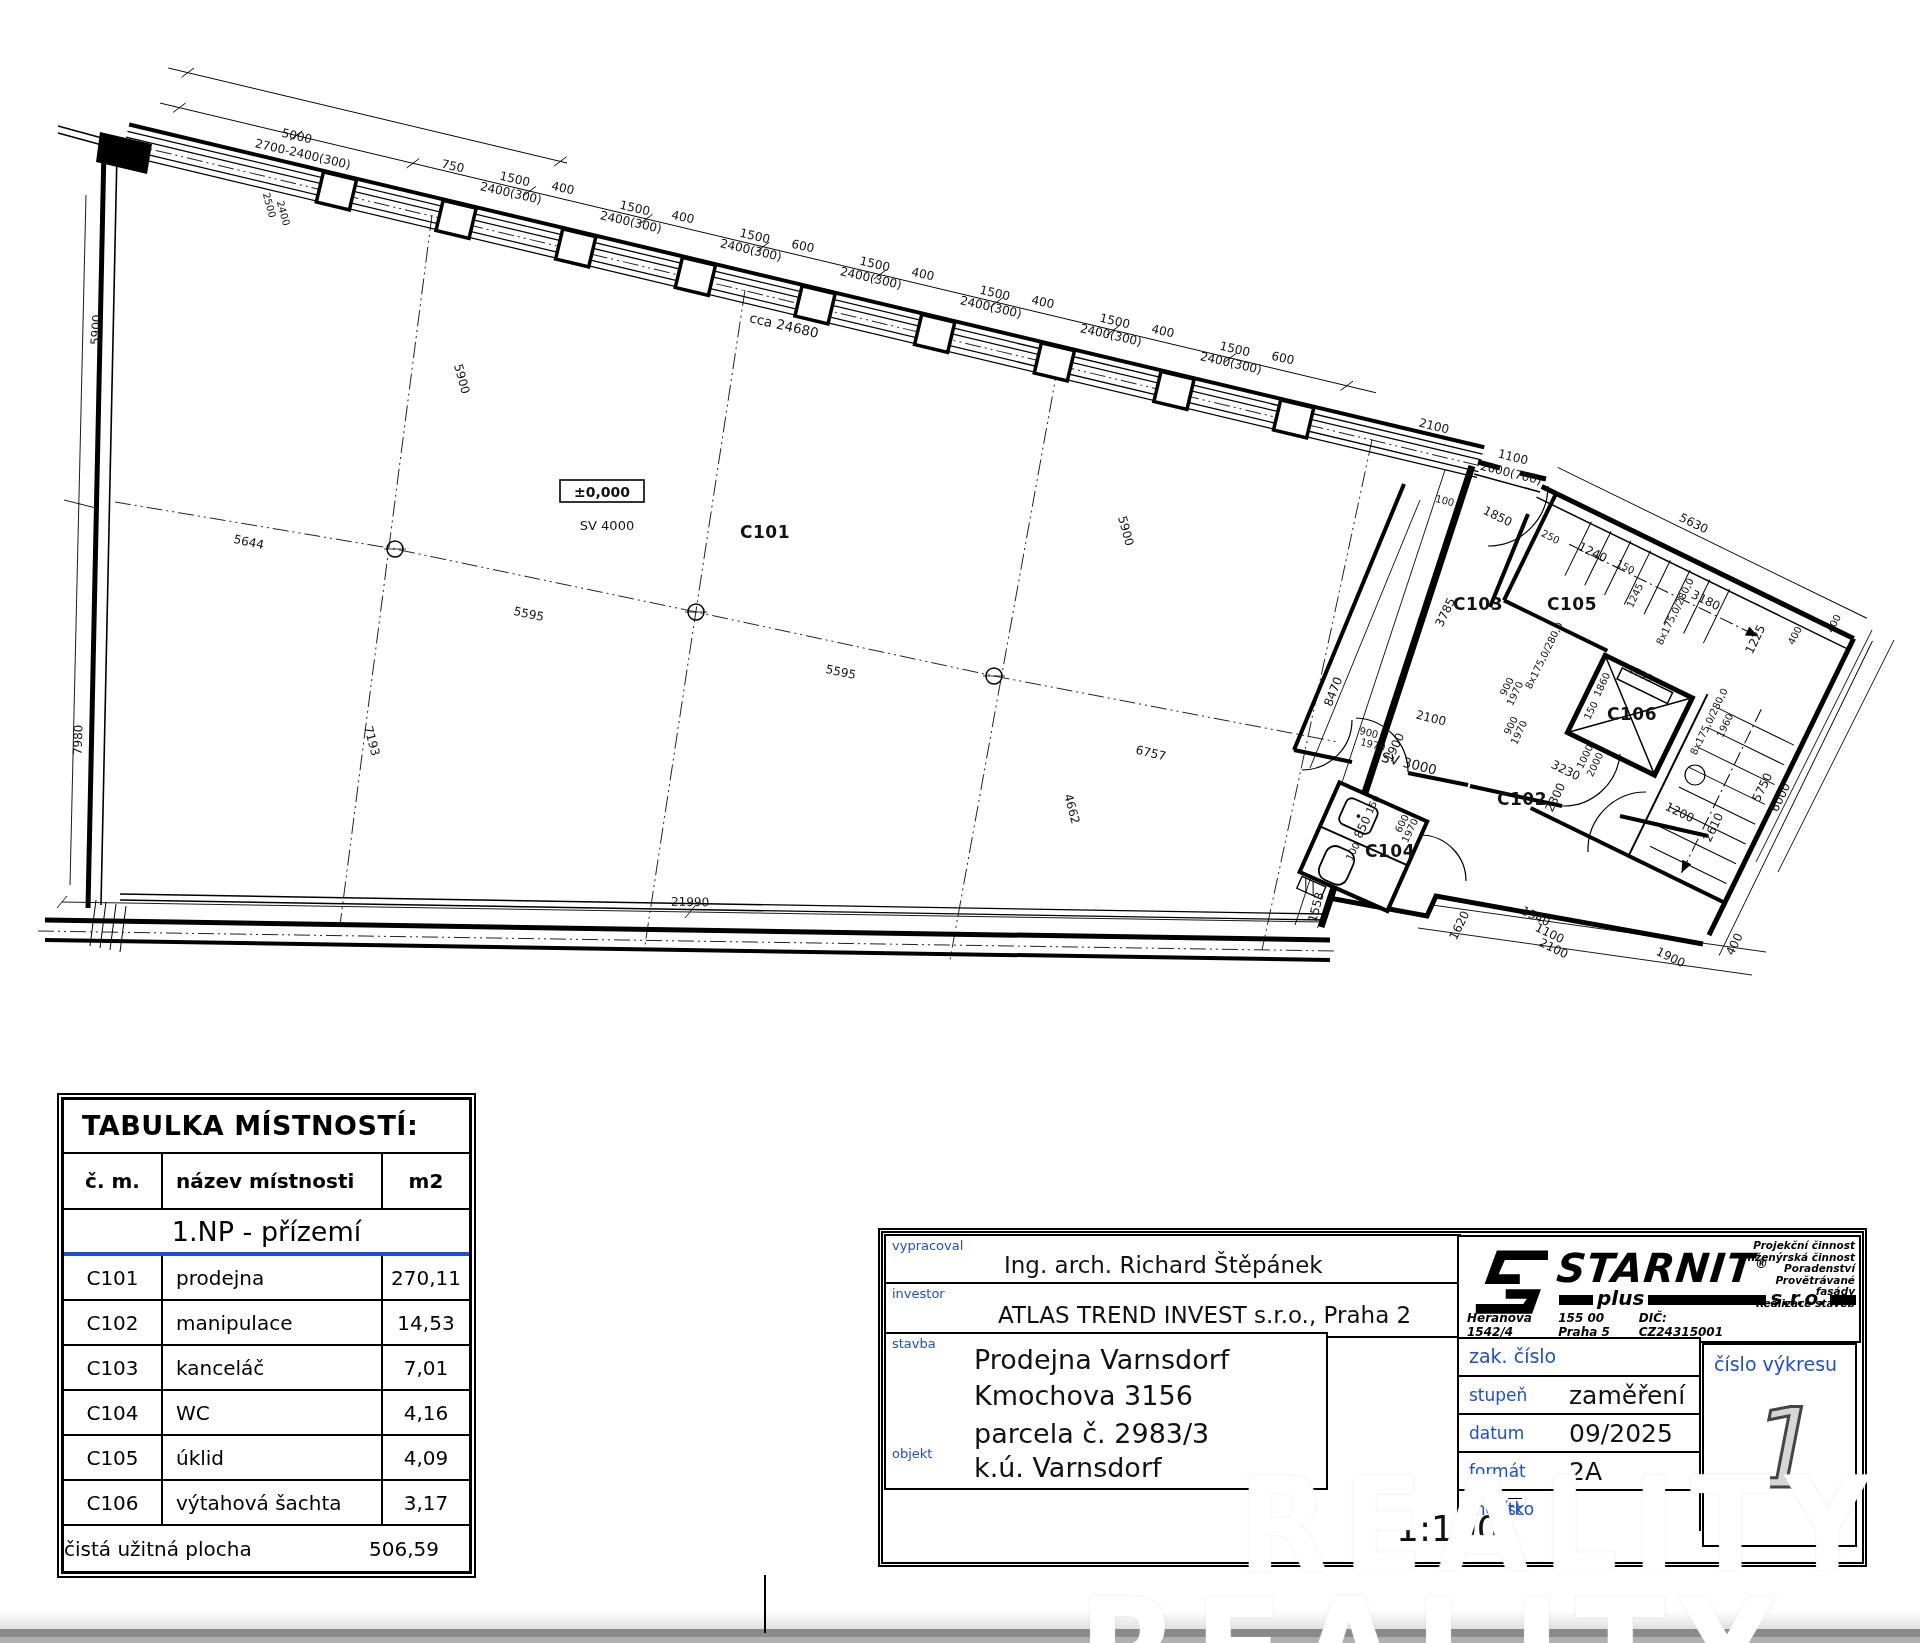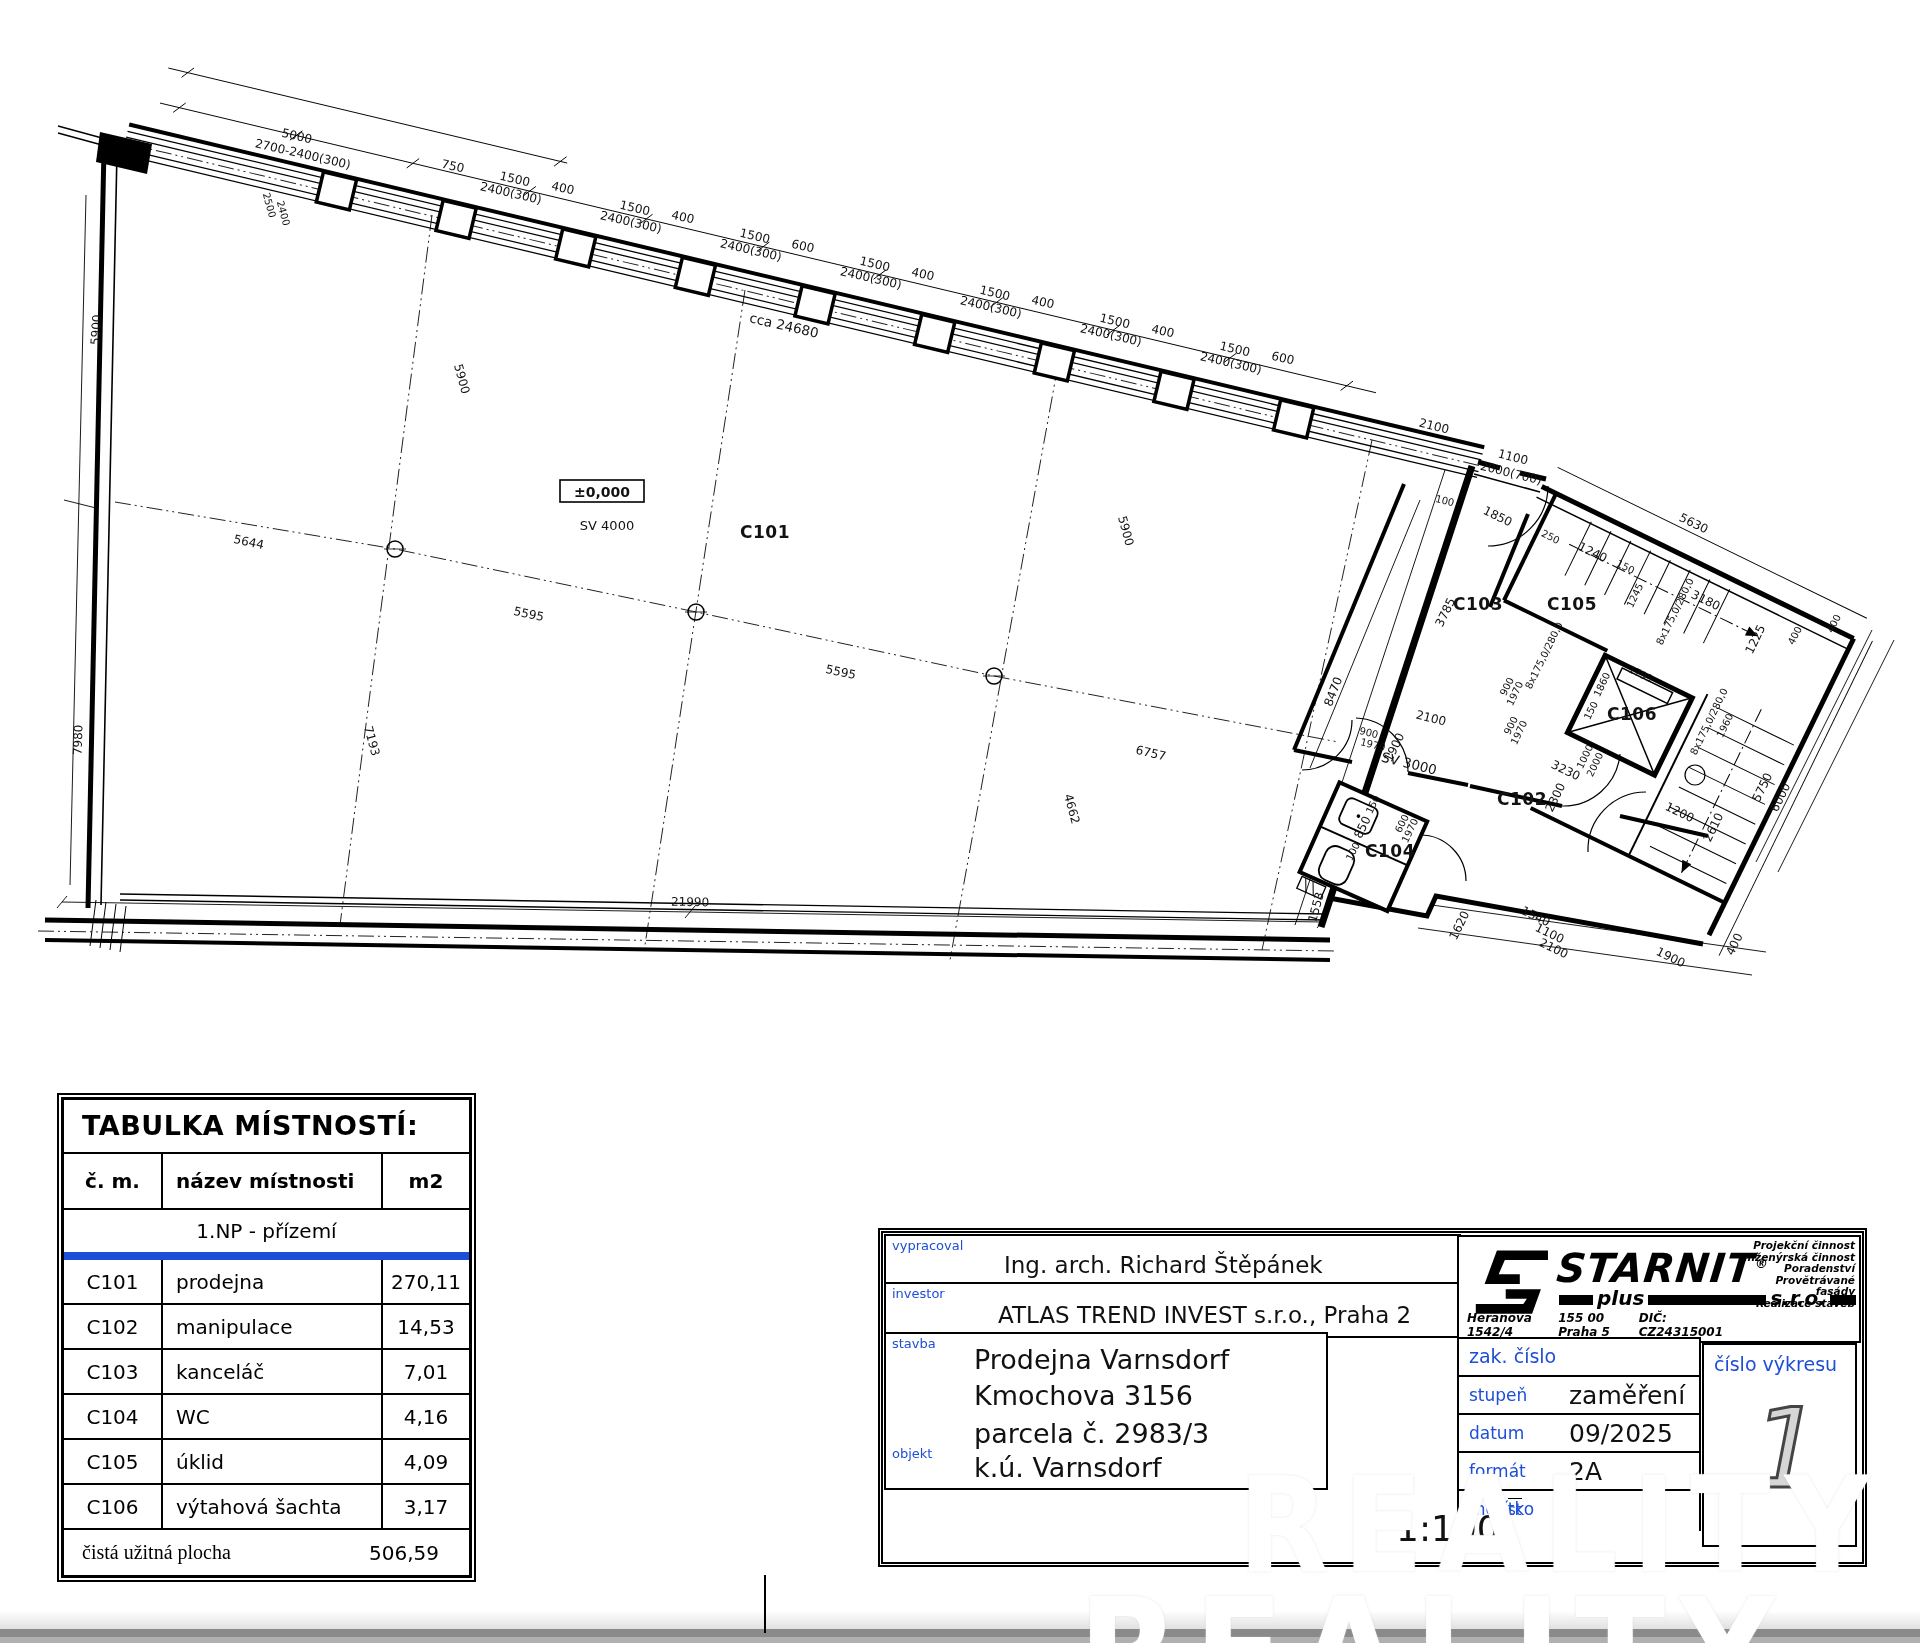--- a/index.html
+++ b/index.html
@@ -17,24 +17,24 @@
   #room-table{position:absolute;left:61px;top:1097px;width:405px;border:3px solid #000;
     box-shadow:0 0 0 2px #fff,0 0 0 4px #000;background:#fff;}
   #room-table .tt{height:52px;line-height:52px;font-size:27px;font-weight:700;padding-left:18px;
     border-bottom:2px solid #000;letter-spacing:.5px;}
   .rt-row{display:flex;border-bottom:2px solid #000;}
   .rt-row:last-child{border-bottom:none;}
   .rt-c1{width:97px;flex:none;border-right:2px solid #000;display:flex;align-items:center;justify-content:center;}
   .rt-c2{width:205px;flex:none;border-right:2px solid #000;display:flex;align-items:center;padding-left:13px;}
   .rt-c3{flex:1;display:flex;align-items:center;justify-content:center;}
   .rt-head{height:54px;font-weight:700;font-size:20px;}
-  .rt-sec{height:42px;display:flex;align-items:center;justify-content:center;font-size:20px;border-bottom:8px solid #1d4ed8;}
+  .rt-sec{height:42px;display:flex;align-items:center;justify-content:center;font-size:27px;border-bottom:4px solid #1d4ed8;}
   .rt-data{height:43px;font-size:20px;}
   .rt-foot{height:45px;font-size:20px;display:flex;}
-  .rt-foot .fl{flex:1;display:flex;align-items:center;padding-left:18px;font-family:Liberation Serif, serif;}
+  .rt-foot .fl{flex:1;display:flex;align-items:center;}
   .rt-foot .fv{width:100px;display:flex;align-items:center;justify-content:flex-start;}
 
   
   #title-block{position:absolute;left:878px;top:1228px;width:985px;height:335px;border:2px solid #000;
     background:#fff;box-shadow:inset 0 0 0 1px #fff, inset 0 0 0 3px #000;}
   .tb-cell{position:absolute;border:2px solid #000;background:#fff;}
   .tb-lab{position:absolute;left:6px;top:2px;font-size:13px;color:#1d4ed8;}
   .tb-val{position:absolute;font-size:23px;white-space:nowrap;color:#111;}
   .stroke{font-family:"DejaVu Sans",sans-serif;font-weight:400;}
   .tb-big{font-size:36px;}

